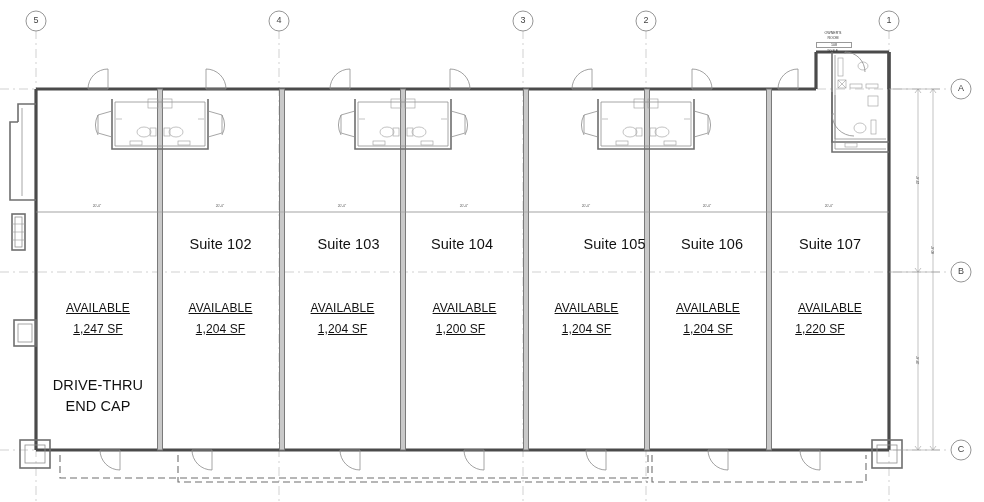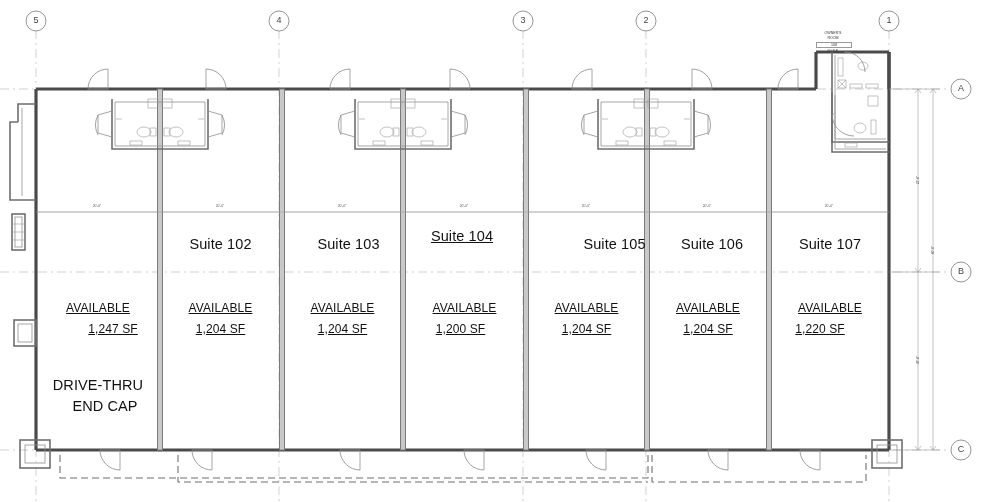--- a/index.html
+++ b/index.html
@@ -325,33 +325,33 @@
   <div class="grid-bubble-text" style="left:269px; top:15px; width:20px;">4</div>
   <div class="grid-bubble-text" style="left:513px; top:15px; width:20px;">3</div>
   <div class="grid-bubble-text" style="left:636px; top:15px; width:20px;">2</div>
   <div class="grid-bubble-text" style="left:879px; top:15px; width:20px;">1</div>
 
   <div class="grid-bubble-text" style="left:951px; top:83px; width:20px;">A</div>
   <div class="grid-bubble-text" style="left:951px; top:266px; width:20px;">B</div>
   <div class="grid-bubble-text" style="left:951px; top:444px; width:20px;">C</div>
 
   <div class="avail-label" style="left:36px; top:301px; width:124px;">AVAILABLE</div>
-  <div class="sf-label" style="left:36px; top:322px; width:124px;margin-left:15px;">1,247 SF</div>
+  <div class="sf-label" style="left:36px; top:322px; width:124px;">1,247 SF</div>
   <div class="endcap-label" style="left:36px; top:377px; width:124px;">DRIVE-THRU</div>
-  <div class="endcap-label" style="left:36px; top:398px; width:124px;padding-left:7px;">END CAP</div>
+  <div class="endcap-label" style="left:36px; top:398px; width:124px;">END CAP</div>
 
   <div class="suite-label" style="left:161px; top:236px; width:119px;">Suite 102</div>
   <div class="avail-label" style="left:161px; top:301px; width:119px;">AVAILABLE</div>
   <div class="sf-label" style="left:161px; top:322px; width:119px;">1,204 SF</div>
 
   <div class="suite-label" style="left:284px; top:236px; width:129px;">Suite 103</div>
   <div class="avail-label" style="left:284px; top:301px; width:117px;">AVAILABLE</div>
   <div class="sf-label" style="left:284px; top:322px; width:117px;">1,204 SF</div>
 
-  <div class="suite-label" style="left:405px; top:228px; width:114px;text-decoration:underline;">Suite 104</div>
+  <div class="suite-label" style="left:405px; top:236px; width:114px;">Suite 104</div>
   <div class="avail-label" style="left:405px; top:301px; width:119px;">AVAILABLE</div>
   <div class="sf-label" style="left:405px; top:322px; width:111px;">1,200 SF</div>
 
   <div class="suite-label" style="left:528px; top:236px; width:117px;padding-left:28px;">Suite 105</div>
   <div class="avail-label" style="left:528px; top:301px; width:117px;">AVAILABLE</div>
   <div class="sf-label" style="left:528px; top:322px; width:117px;">1,204 SF</div>
 
   <div class="suite-label" style="left:649px; top:236px; width:126px;">Suite 106</div>
   <div class="avail-label" style="left:649px; top:301px; width:118px;">AVAILABLE</div>
   <div class="sf-label" style="left:649px; top:322px; width:118px;">1,204 SF</div>

